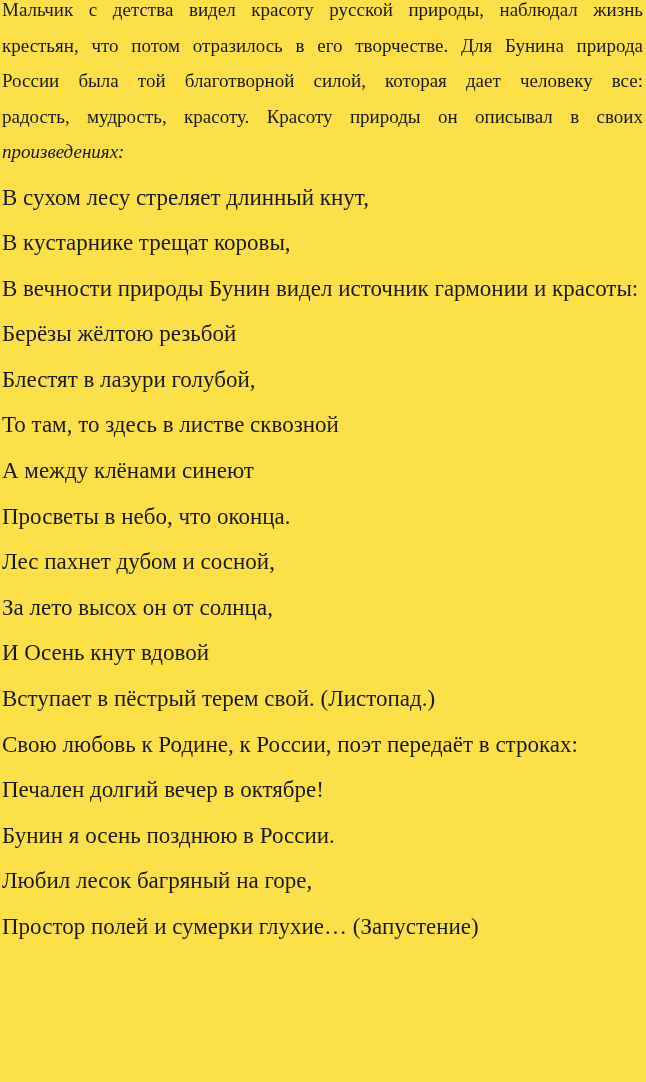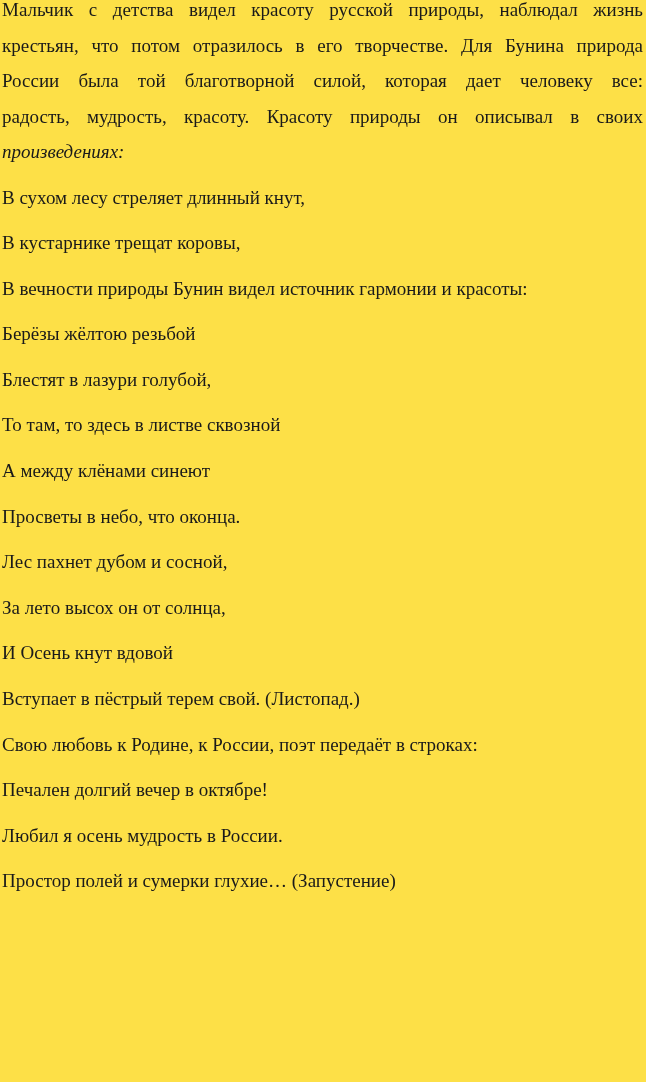--- a/index.html
+++ b/index.html
@@ -28,21 +28,21 @@
     text-align-last: justify;
     white-space: normal;
     word-spacing: 1px;
   }
   .jline.last {
     text-align-last: left;
     font-style: italic;
   }
   .pline {
     padding-left: 2px;
-    font-size: 19px;
+    font-size: 23px;
     line-height: 45.6px;
     white-space: nowrap;
   }
   .wm-text {
     position: absolute;
     left: 16px;
     top: 936px;
     z-index: -1;
     font-family: "Liberation Sans", "DejaVu Sans", sans-serif;
     font-size: 40px;
@@ -86,19 +86,20 @@
   <div class="pline">Блестят в лазури голубой,</div>
   <div class="pline">То там, то здесь в листве сквозной</div>
   <div class="pline">А между клёнами синеют</div>
   <div class="pline">Просветы в небо, что оконца.</div>
   <div class="pline">Лес пахнет дубом и сосной,</div>
   <div class="pline">За лето высох он от солнца,</div>
   <div class="pline">И Осень кнут вдовой</div>
   <div class="pline">Вступает в пёстрый терем свой. (Листопад.)</div>
   <div class="pline">Свою любовь к Родине, к России, поэт передаёт в строках:</div>
   <div class="pline">Печален долгий вечер в октябре!</div>
-  <div class="pline">Любил я осень мудрость в России.</div>
+  <div class="pline">Бунин я осень позднюю в России.</div>
+  <div class="pline">Любил лесок багряный на горе,</div>
   <div class="pline">Простор полей и сумерки глухие… (Запустение)</div>
 
   <div class="wm-text">reshak.ru</div>
   <div class="wm-copy">©</div>
 
 </div>
 
 </body></html>

